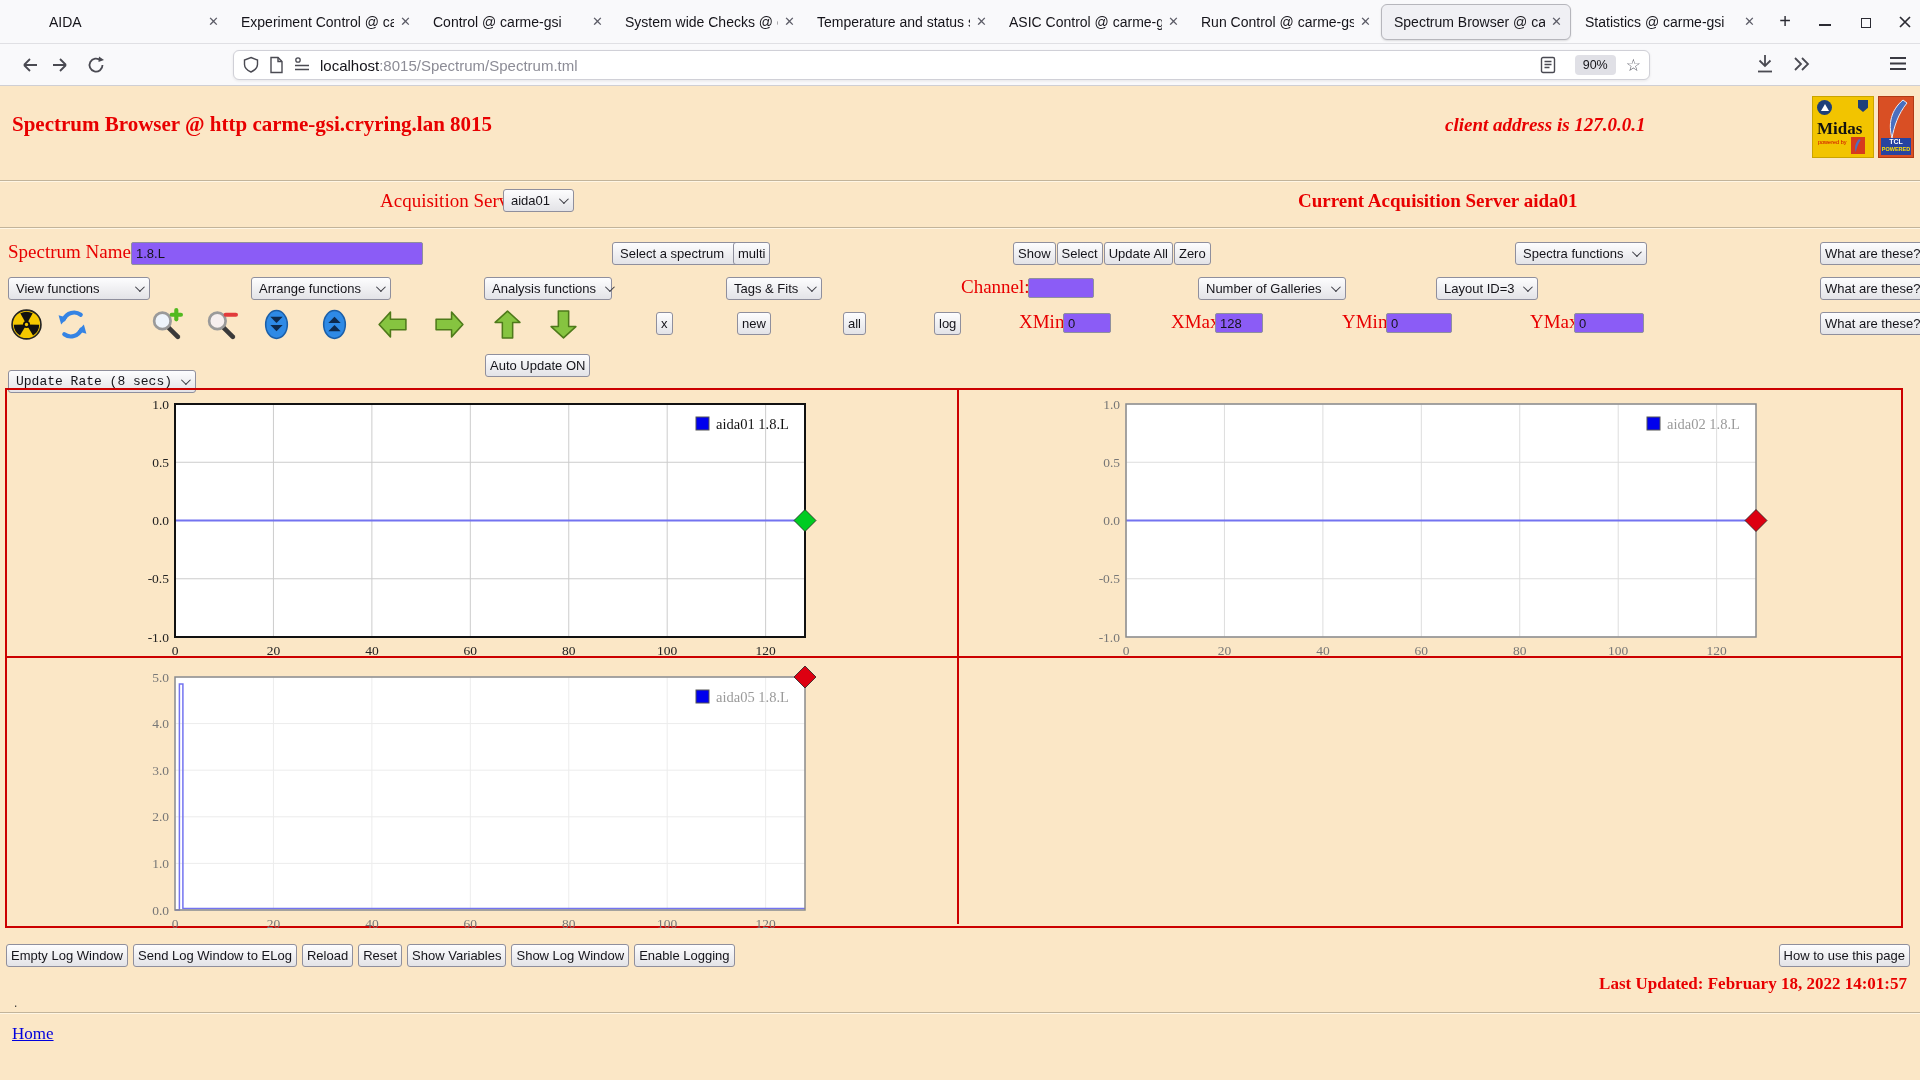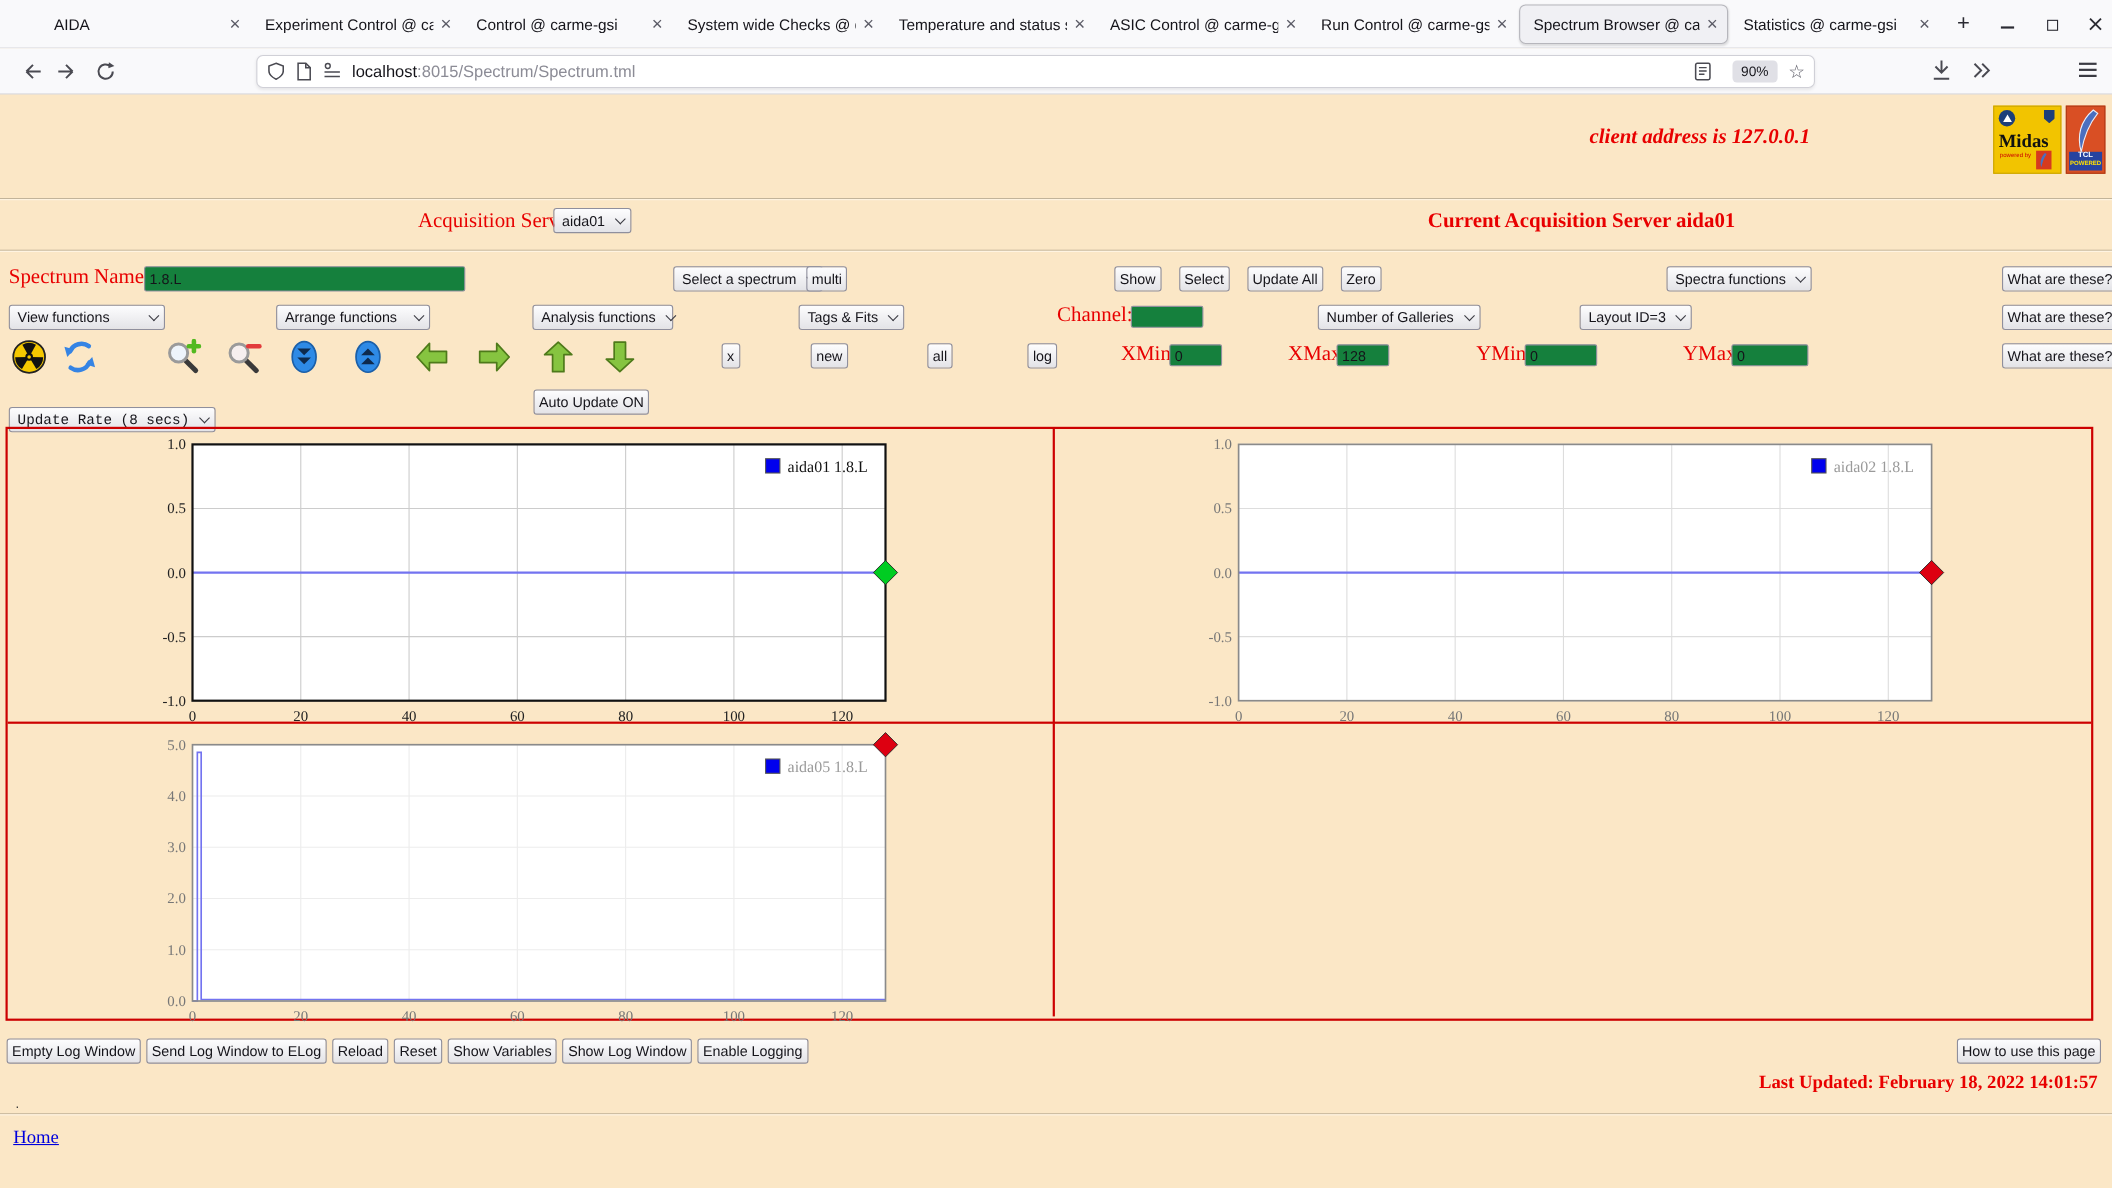--- a/index.html
+++ b/index.html
@@ -50,21 +50,21 @@
            border-bottom:1px solid #fff6e4; }
 
   .btn { display:inline-flex; align-items:center; justify-content:center;
          background:linear-gradient(#fdfdfe,#e3e3e7); border:1px solid #8f8f9d; border-radius:3px;
          padding:2px 4px; font-size:13px; color:#15141a; height:23px; white-space:nowrap; }
   .fselect { display:inline-flex; align-items:center; background:linear-gradient(#fdfdfe,#e3e3e7);
              border:1px solid #8f8f9d; border-radius:3px; padding:2px 7px; font-size:13px;
              color:#15141a; height:23px; white-space:nowrap; }
   .fselect .chev { width:7px; height:7px; border-right:1.6px solid #3a3a42; border-bottom:1.6px solid #3a3a42;
                    transform:rotate(45deg) translateY(-2px); margin-left:9px; flex:0 0 auto; }
-  .tinput { background:#15803d; border:1px solid #8f8f9d; border-radius:2px; font-size:13px;
+  .tinput { background:#8b5cf6; border:1px solid #8f8f9d; border-radius:2px; font-size:13px;
             color:#15141a; padding:1px 4px; font-family:"Liberation Sans",sans-serif; }
 
   .ficon { position:absolute; width:33px; height:33px; display:inline-block; }
   .rot180 { transform:rotate(180deg); } .rotm90 { transform:rotate(-90deg); } .rot90 { transform:rotate(90deg); }
 
   .chart-grid { position:absolute; left:5px; top:302px; width:1898px; height:540px;
                 border:2px solid #cc0000; display:grid; grid-template-rows:268px 266px;
                 grid-template-columns:952px 942px; }
   .cell { position:relative; }
   .cell-1 { border-right:2px solid #cc0000; border-bottom:2px solid #cc0000; }
@@ -208,20 +208,21 @@
         <svg width="22" height="26">
             <path d="M5 7 l6 6 -6 6 M12 7 l6 6 -6 6" stroke="#4a4a52" stroke-width="1.8" fill="none"></path>
           </svg>
       </span>
     </div>
     <span class="burger"></span>
   </div>
 
   <div class="page">
 
+    <div class="abs rser rbold" style="left:12px; top:26px; font-size:21px;">Spectrum Browser @ http carme-gsi.cryring.lan 8015</div>
     <div class="abs rser rbold" style="left:1445px; top:28px; font-size:19px;font-style:italic;">client address is 127.0.0.1</div>
 
     <div class="midas">
       <span class="circ"></span>
       <span class="shield"></span>
       <span class="mtxt">Midas</span>
       <span class="psub">powered by</span>
       <span class="minitcl">
         <svg width="14" height="17">
             <path d="M8 2 C4 6 3.4 11 4.8 15 C5.6 11 7 7 9.6 3 Z" fill="#4a6fc0"></path>
@@ -249,21 +250,21 @@
 
     <hr class="sep" style="top:141px;">
 
     <div class="abs rser rlabel" style="left:8px; top:155px;">Spectrum Name:</div>
     <input class="abs tinput" style="left: 131px; top: 156px; width: 292px; height: 23px;" value="1.8.L">
     <div class="abs fselect" style="left:612px; top:156px;">
       <span>Select a spectrum</span>
         <span class="chev"></span>
     </div>
     <button class="abs btn" style="left:733px; top:156px;">multi</button>
-    <div class="abs" style="left:1013px; top:156px; display:flex; gap:16px;">
+    <div class="abs" style="left:1013px; top:156px; display:flex; gap:1px;">
       <button class="btn">Show</button>
       <button class="btn">Select</button>
       <button class="btn">Update All</button>
       <button class="btn">Zero</button>
     </div>
     <div class="abs fselect" style="left:1515px; top:156px;">
       <span>Spectra functions</span>
         <span class="chev"></span>
     </div>
     <button class="abs btn" style="left:1820px; top:156px;">What are these?</button>

